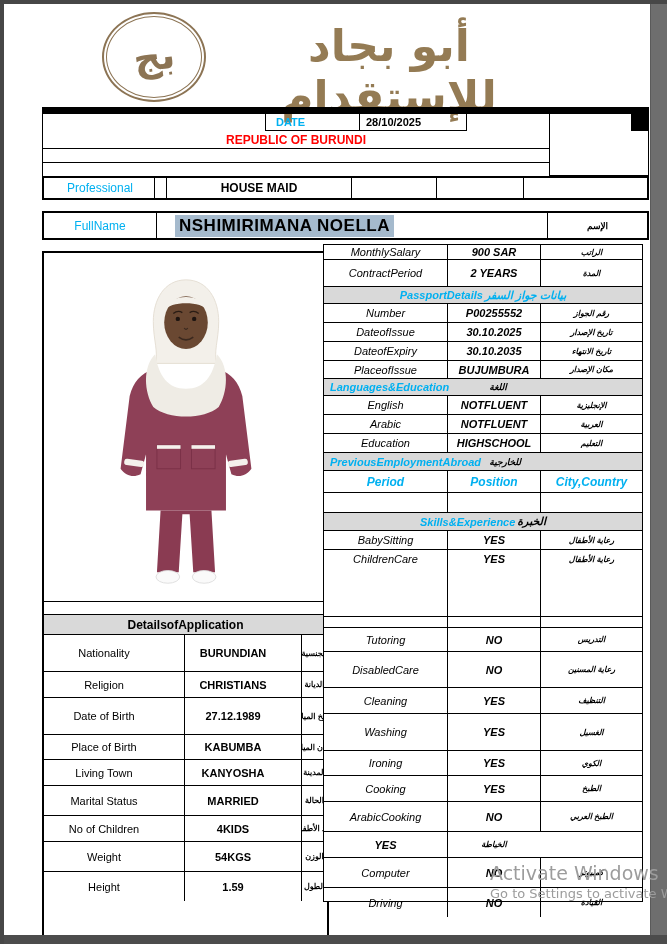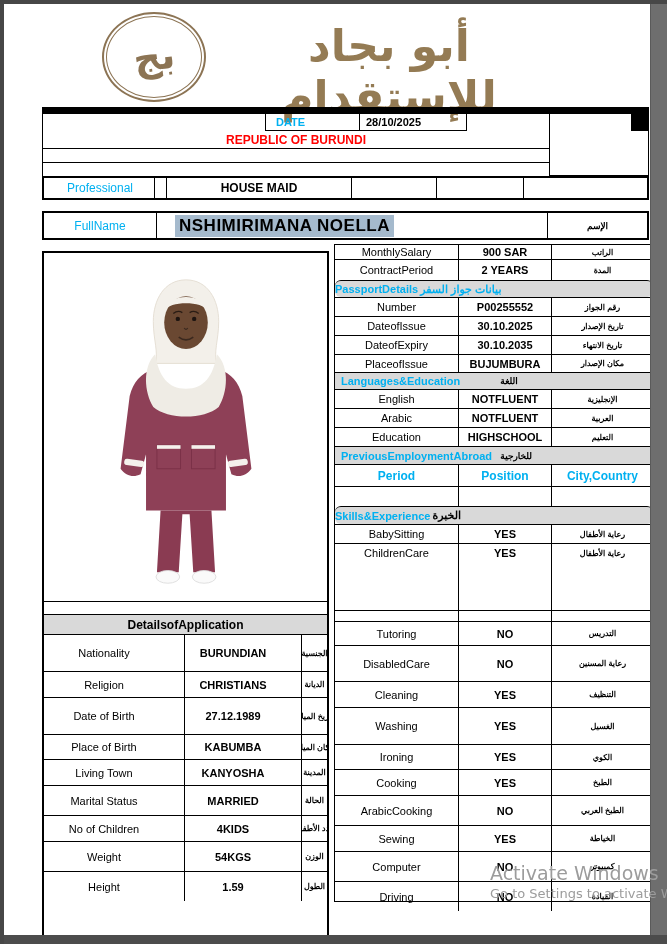--- a/index.html
+++ b/index.html
@@ -57,24 +57,24 @@
   
   .ltable{left:38px;top:247px;width:287px;height:804px;border:2px solid #000;background:#fff;}
   .photobox{height:349px;border-bottom:1px solid #000;display:flex;align-items:center;justify-content:center;box-sizing:border-box;}
   .lgap{height:13px;border-bottom:1px solid #000;box-sizing:border-box;}
   .lhead{height:20px;display:flex;align-items:center;justify-content:center;background:#d9d9d9;
     font-weight:bold;font-size:12px;border-bottom:1px solid #000;box-sizing:border-box;}
   .lgrid{grid-template-columns:120px 97px 1fr;gap:20px;}
   .ltable .drow:first-of-type{border-top:none;}
 
   
-  .rtable{left:330px;top:240px;width:320px;height:658px;border:1px solid #000;background:#fff;}
+  .rtable{left:319px;top:240px;width:320px;height:658px;border:1px solid #000;background:#fff;font-style:italic;}
   .rgrid{grid-template-columns:123px 93px 1fr;}
   .hrow{position:relative;display:flex;align-items:center;font-weight:bold;font-size:11px;}
-  .hcenter{justify-content:flex-start;border-radius:6px;}
+  .hcenter{justify-content:center;}
   .hleft{padding-left:6px;}
   .harabic{font-size:11px;font-weight:bold;margin-left:2px;}
   .harabic.dark{color:#000;}
   .hmid{position:absolute;left:52%;color:#000;font-size:9px;font-weight:bold;}
   .colhead{font-size:12px;font-weight:bold;}
 
   
   .wm{left:486px;top:858px;z-index:5;color:#9c9c9c;white-space:nowrap;}
   .wm1{font-size:19px;font-family:"DejaVu Sans",sans-serif;}
   .wm2{font-size:13px;margin-top:2px;font-family:"DejaVu Sans",sans-serif;}
@@ -197,21 +197,21 @@
       <div class="cell ar">الطول</div>
     </div>
   </div>
 
   <div class="abs rtable">
     <div class="drow rgrid noline" style="height:14px">
       <div class="cell lbl">MonthlySalary</div>
       <div class="cell val">900 SAR</div>
       <div class="cell ar">الراتب</div>
     </div>
-    <div class="drow rgrid" style="height:21px">
+    <div class="drow rgrid" style="height:27px">
       <div class="cell lbl">ContractPeriod</div>
       <div class="cell val">2 YEARS</div>
       <div class="cell ar">المدة</div>
     </div>
 
     <div class="hrow grey hcenter" style="height:17px">
       <span class="cyan">PassportDetails</span>
       <span class="harabic cyan">بيانات جواز السفر</span>
     </div>
 
@@ -328,21 +328,20 @@
       <div class="cell lbl">Cooking</div>
       <div class="cell val">YES</div>
       <div class="cell ar">الطبخ</div>
     </div>
     <div class="drow rgrid" style="height:30px">
       <div class="cell lbl">ArabicCooking</div>
       <div class="cell val">NO</div>
       <div class="cell ar">الطبخ العربي</div>
     </div>
     <div class="drow rgrid" style="height:26px">
-      <div class="cell lbl">Sewing</div>
       <div class="cell val">YES</div>
       <div class="cell ar">الخياطة</div>
     </div>
     <div class="drow rgrid" style="height:30px">
       <div class="cell lbl">Computer</div>
       <div class="cell val">NO</div>
       <div class="cell ar">كمبيوتر</div>
     </div>
     <div class="drow rgrid" style="height:30px">
       <div class="cell lbl">Driving</div>

